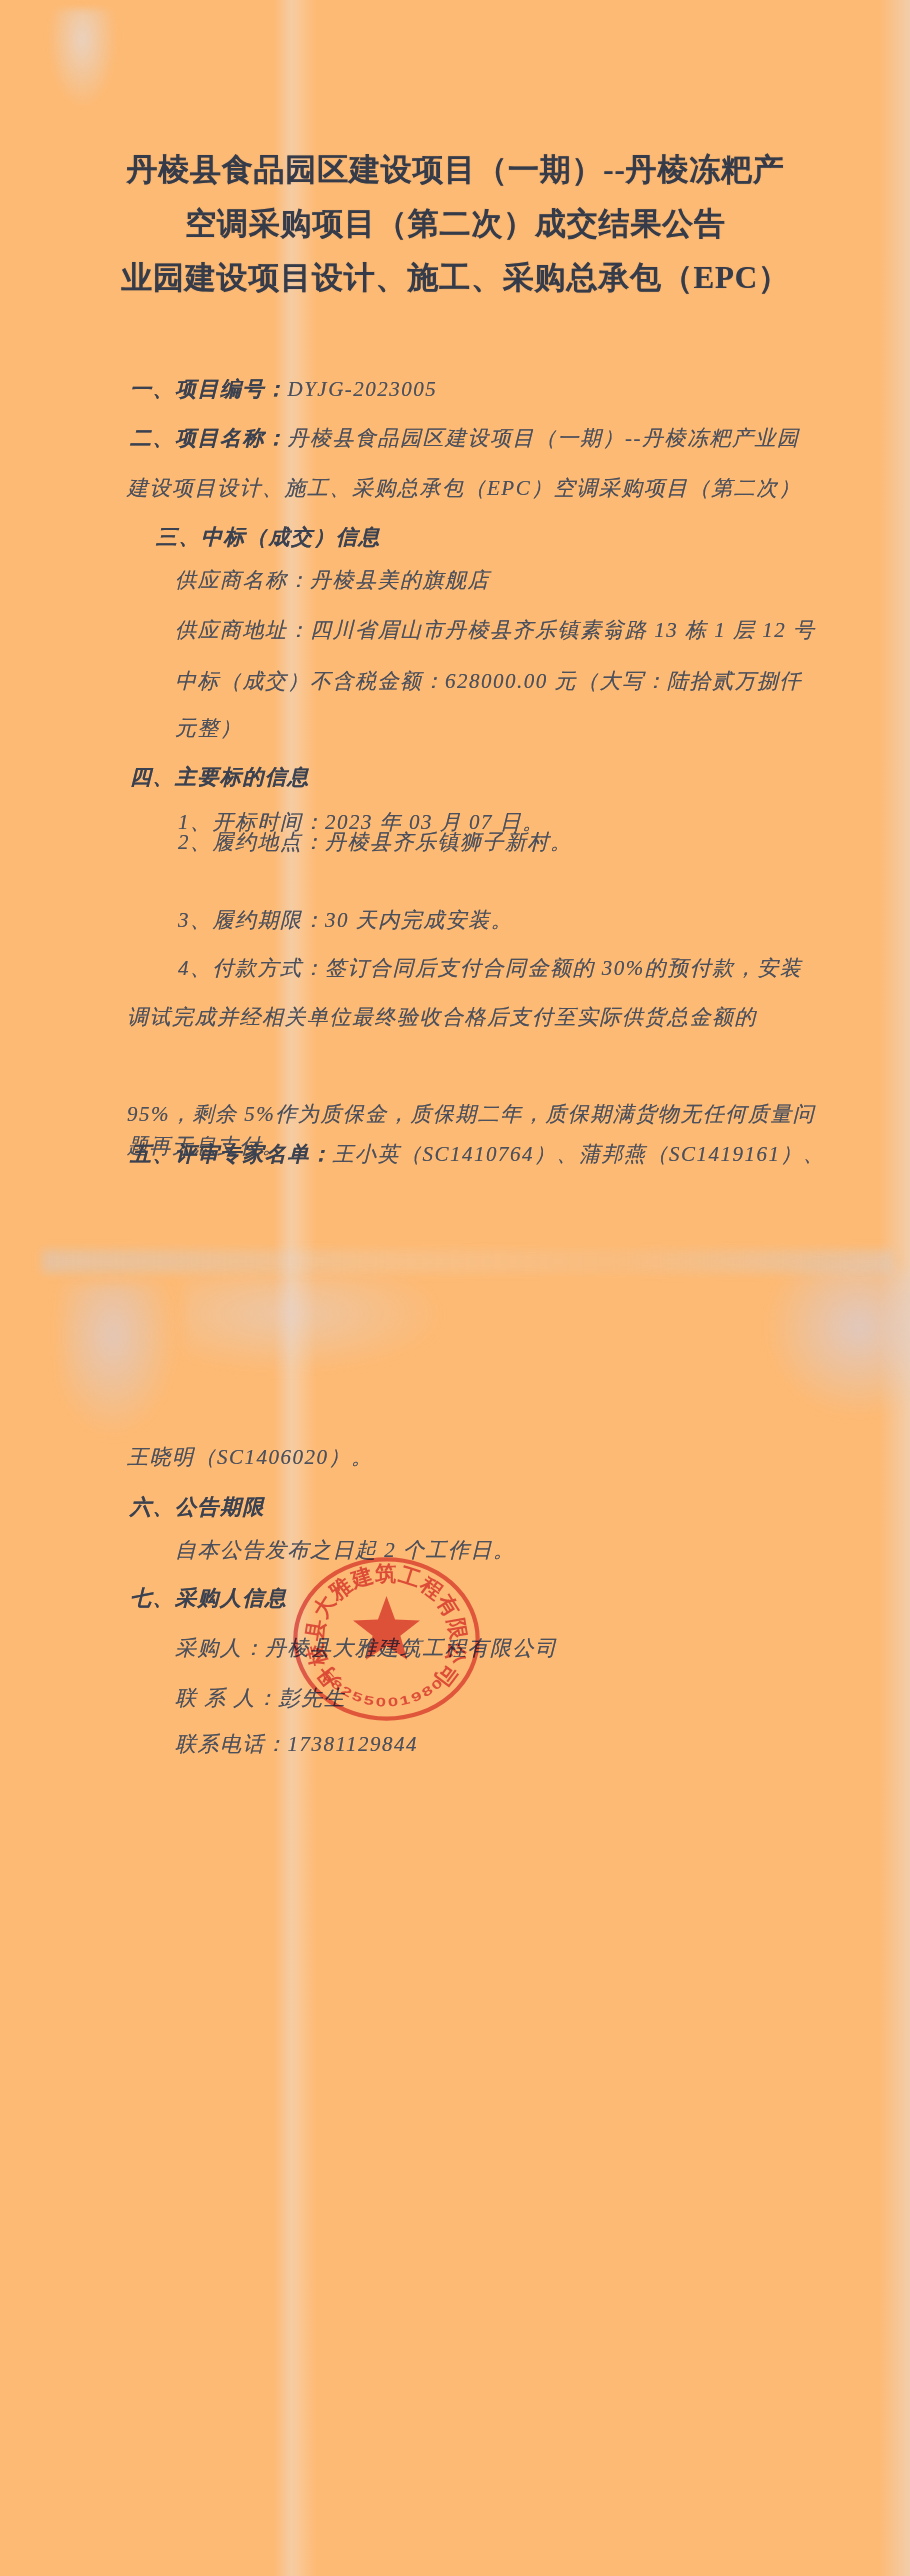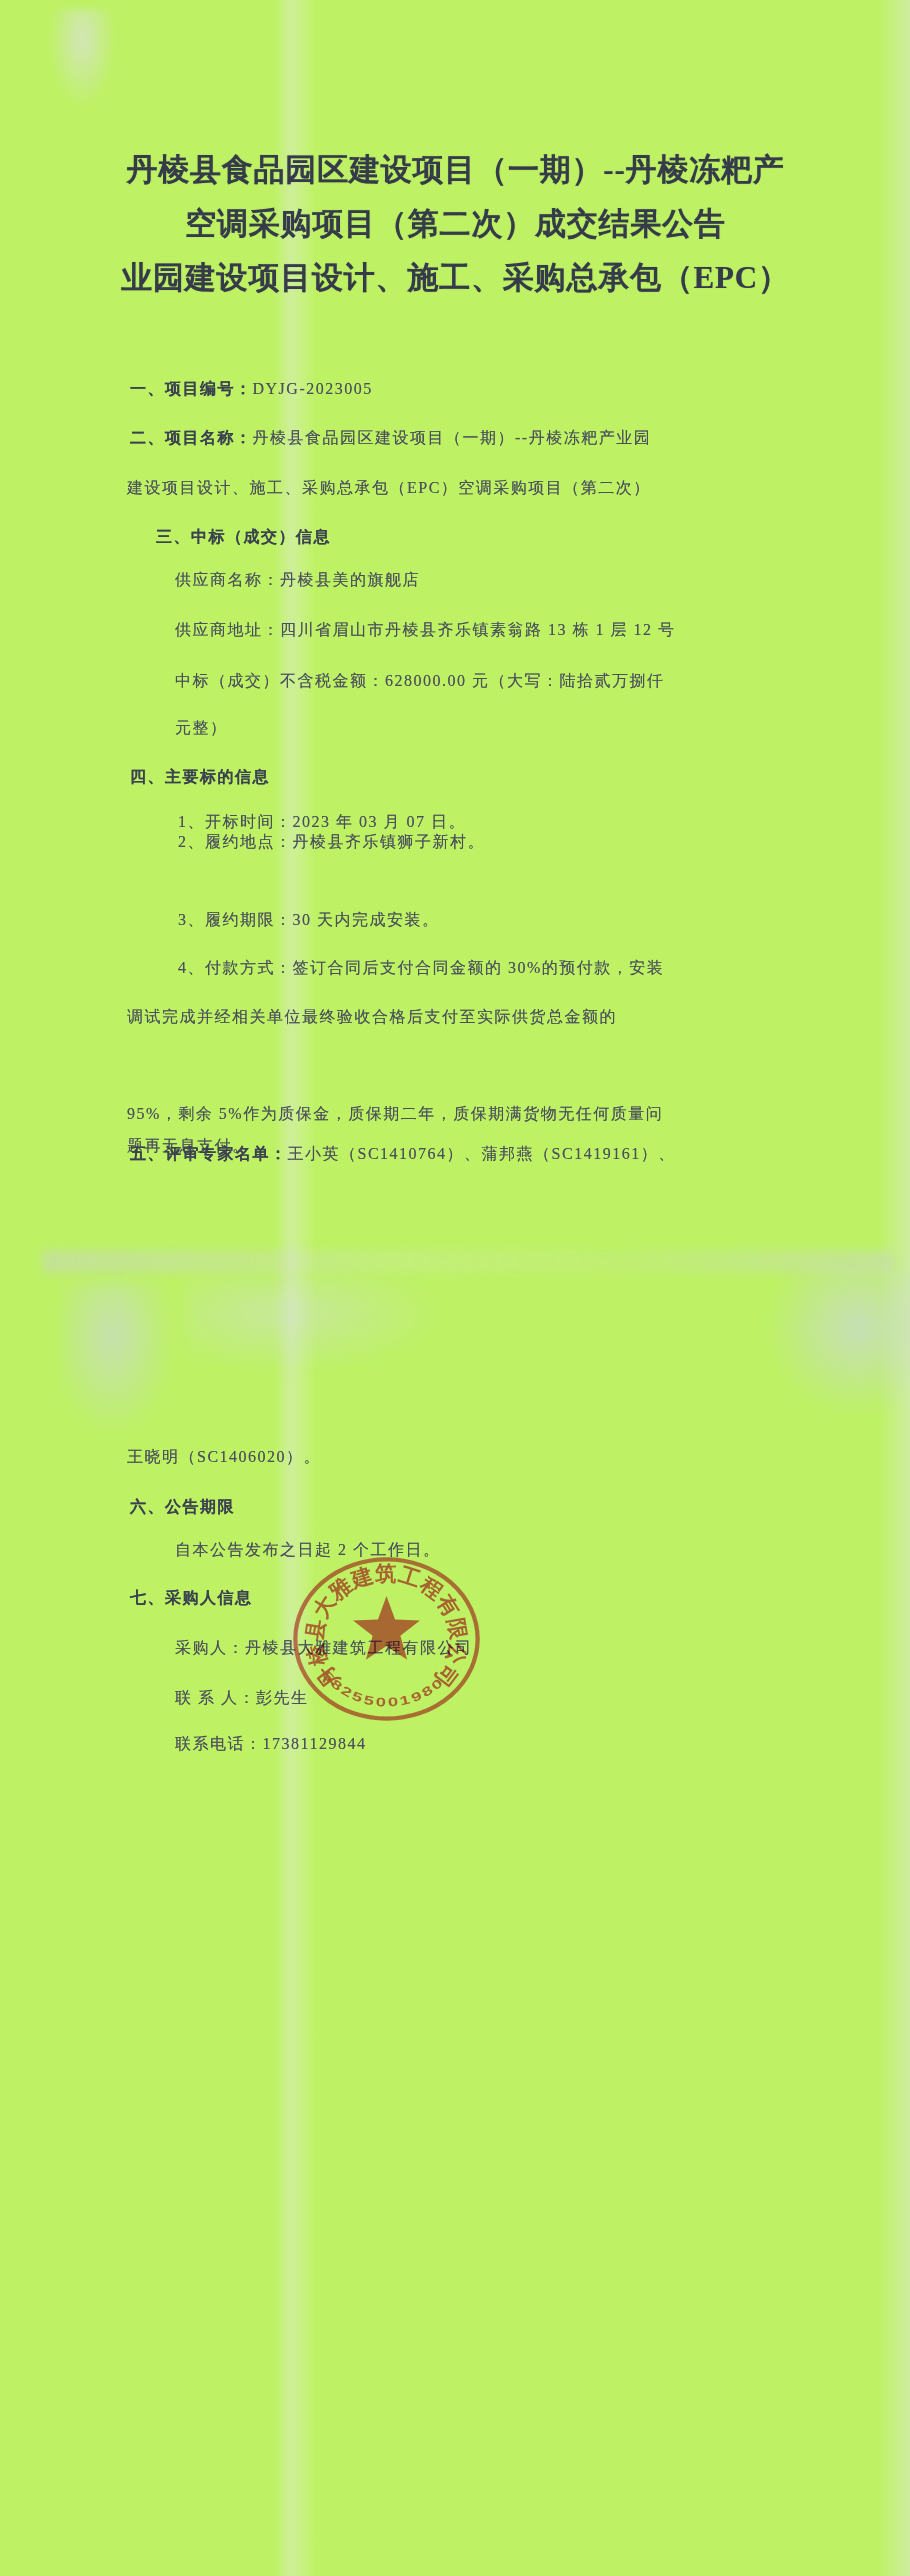--- a/index.html
+++ b/index.html
@@ -7,21 +7,21 @@
     --title-text:#353b49;
     --body-text:#4b505c;
   }
   *{margin:0;padding:0;box-sizing:border-box;}
   html,body{margin:0;padding:0;}
   body{
     width:911px;height:2576px;position:relative;overflow:hidden;
     background:#fbfbfc;
     font-family:"Liberation Serif",serif;
   }
-  .page{position:absolute;inset:0;background:#bef264;}
+  .page{position:absolute;inset:0;background:#fdba74;}
 
   
   .streak-a{position:absolute;left:274px;top:0;width:42px;height:2576px;
     background:linear-gradient(90deg,transparent,rgba(232,233,240,.38) 40%,rgba(238,239,244,.25) 60%,transparent);}
   .streak-b{position:absolute;left:879px;top:0;width:32px;height:2576px;
     background:linear-gradient(90deg,transparent,rgba(228,230,240,.45));}
   .smudge-top-left{position:absolute;left:48px;top:9.2px;width:69px;height:100px;
     background:radial-gradient(ellipse at 50% 30%,rgba(223,223,232,.65),transparent 70%);filter:blur(3.8px);}
   .pagebreak-band{position:absolute;left:42px;top:1250px;width:851px;height:23px;
     background:linear-gradient(90deg,rgba(203,205,216,.42),rgba(224,226,234,.16) 42%,rgba(214,216,226,.10) 68%,rgba(206,209,222,.40));
@@ -38,23 +38,24 @@
     position:absolute;left:72px;right:72px;top:143px;text-align:center;
     color:var(--title-text);
     font-family:"Liberation Serif",serif;font-weight:700;font-size:31px;line-height:54px;
     letter-spacing:0.8px;
     text-shadow:0 0 0.8px rgba(55,62,78,.55);
   }
 
   
   #lines .line{
     position:absolute;white-space:nowrap;
-    font-size:16px;line-height:32px;letter-spacing:1.5px;
+    font-size:21px;line-height:32px;letter-spacing:1.5px;
     color:var(--body-text);
     text-shadow:0 0 0.5px rgba(70,75,92,.6);
+    font-style:italic;
   }
   .line .lbl{
     font-family:"Liberation Sans",sans-serif;font-weight:700;color:#3a4150;
     text-shadow:0 0 0.6px rgba(50,58,75,.6);
   }
   .line .lbl:empty{display:none;}
   .line .val{font-family:"Liberation Serif",serif;}
   .k-heading{left:130px;} .k-sub{left:175px;} .k-item{left:178px;} .k-flush{left:127px;}
   #lines .line:nth-child(1){top:373px;}
   #lines .line:nth-child(2){top:422px;}

